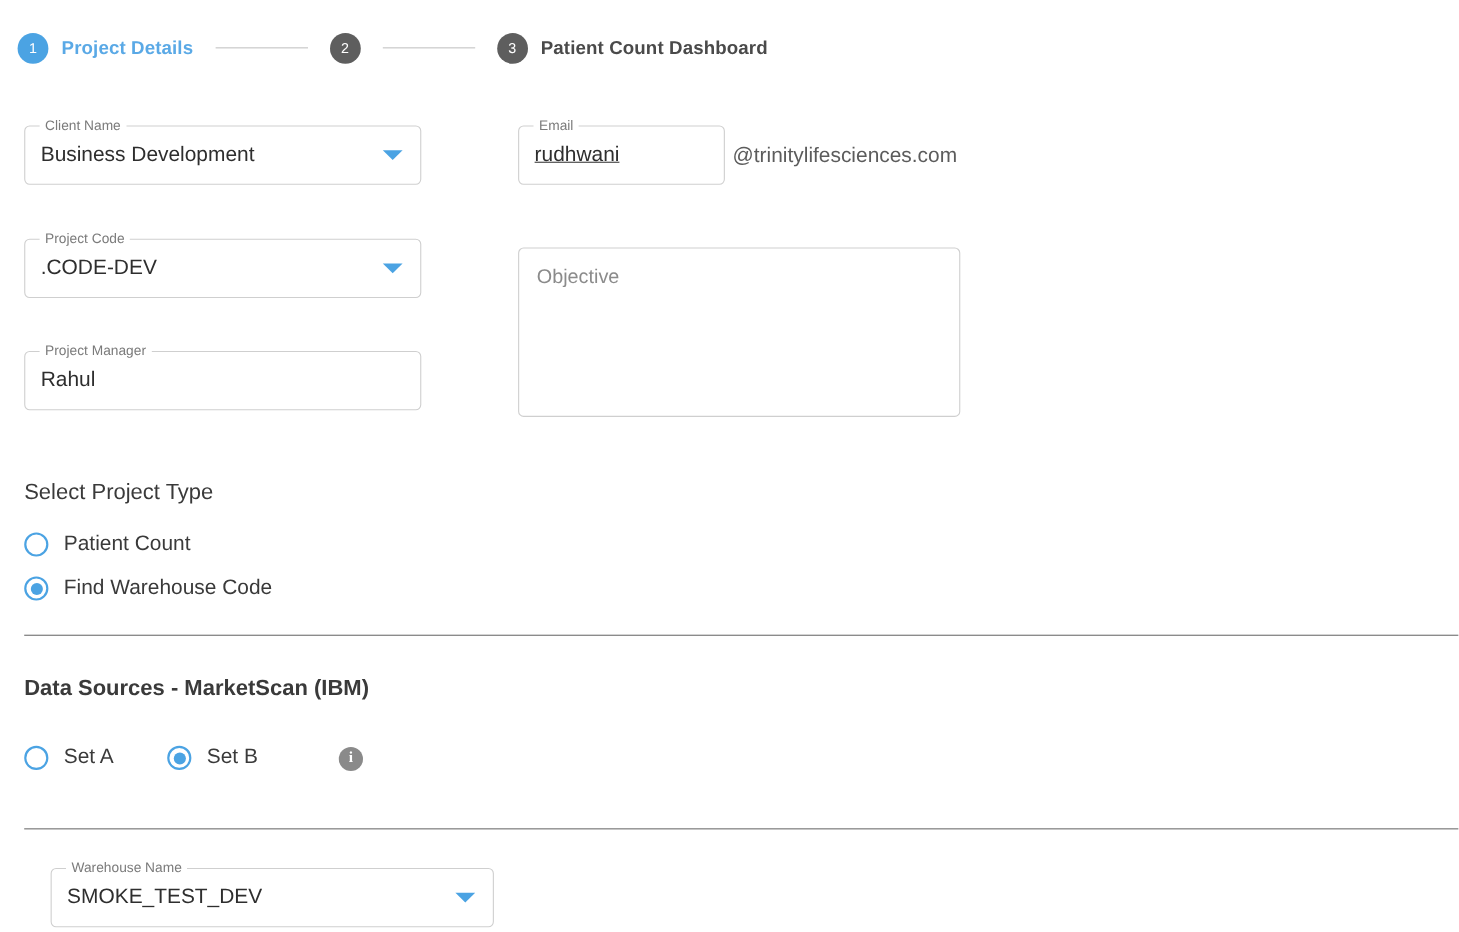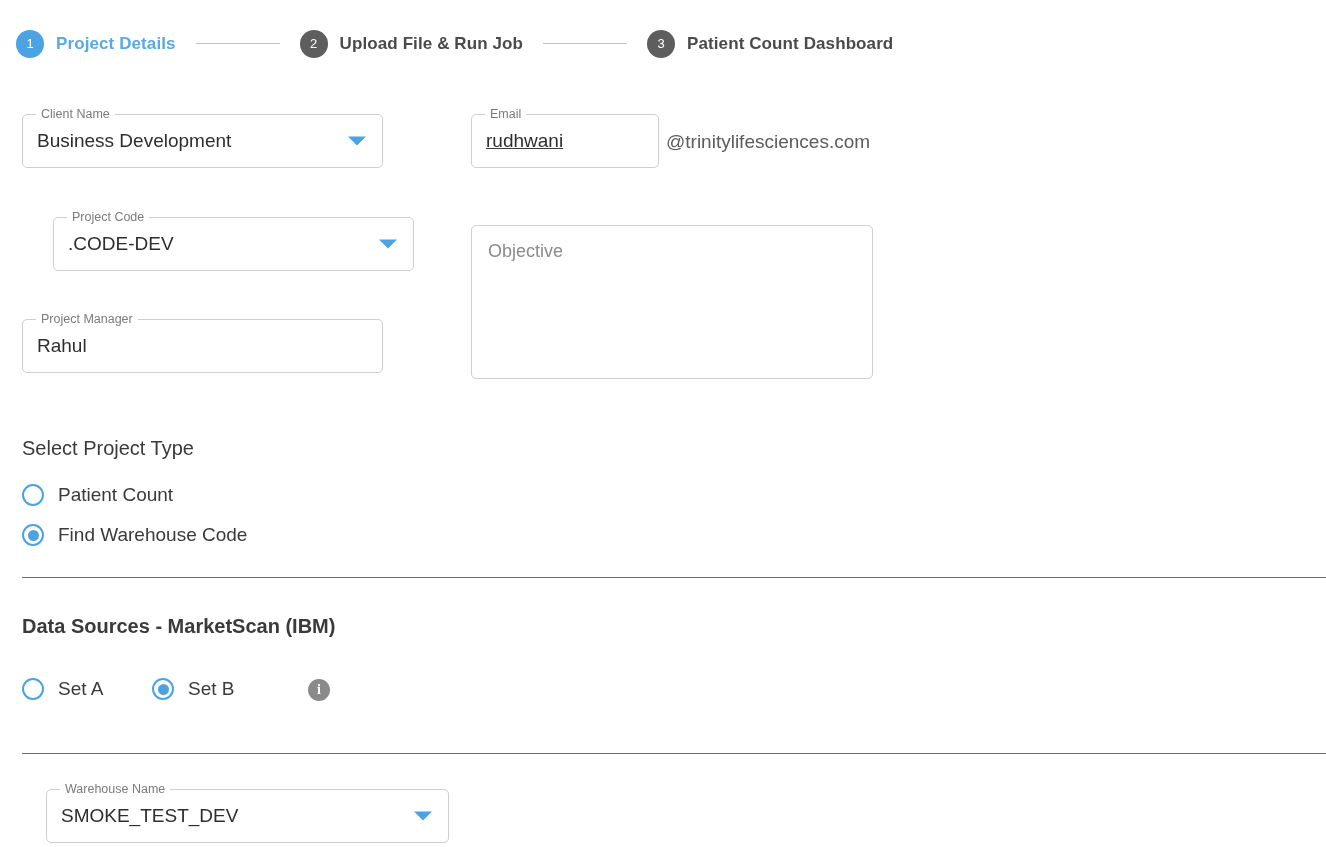--- a/index.html
+++ b/index.html
@@ -102,21 +102,20 @@
     position: absolute;
     left: 22px; top: 114px;
     width: 361px; height: 54px;
     padding: 16px 40px 0 14px;
   }
   .f-code {
     position: absolute;
     left: 22px; top: 217px;
     width: 361px; height: 54px;
     padding: 16px 40px 0 14px;
-    margin-left: 31px;
   }
   .f-manager {
     position: absolute;
     left: 22px; top: 319px;
     width: 361px; height: 54px;
     padding: 16px 14px 0 14px;
   }
   .f-email {
     position: absolute;
     left: 471px; top: 114px;
@@ -230,21 +229,20 @@
 
   <div class="step">
     <div class="step-circle active">1</div>
     <div class="step-label active">Project Details</div>
   </div>
 
   <div class="step-connector"></div>
 
   <div class="step">
     <div class="step-circle inactive">2</div>
-    <div class="step-label inactive">Upload File &amp; Run Job</div>
   </div>
 
   <div class="step-connector"></div>
 
   <div class="step">
     <div class="step-circle inactive">3</div>
     <div class="step-label inactive">Patient Count Dashboard</div>
   </div>
 
 </div>

